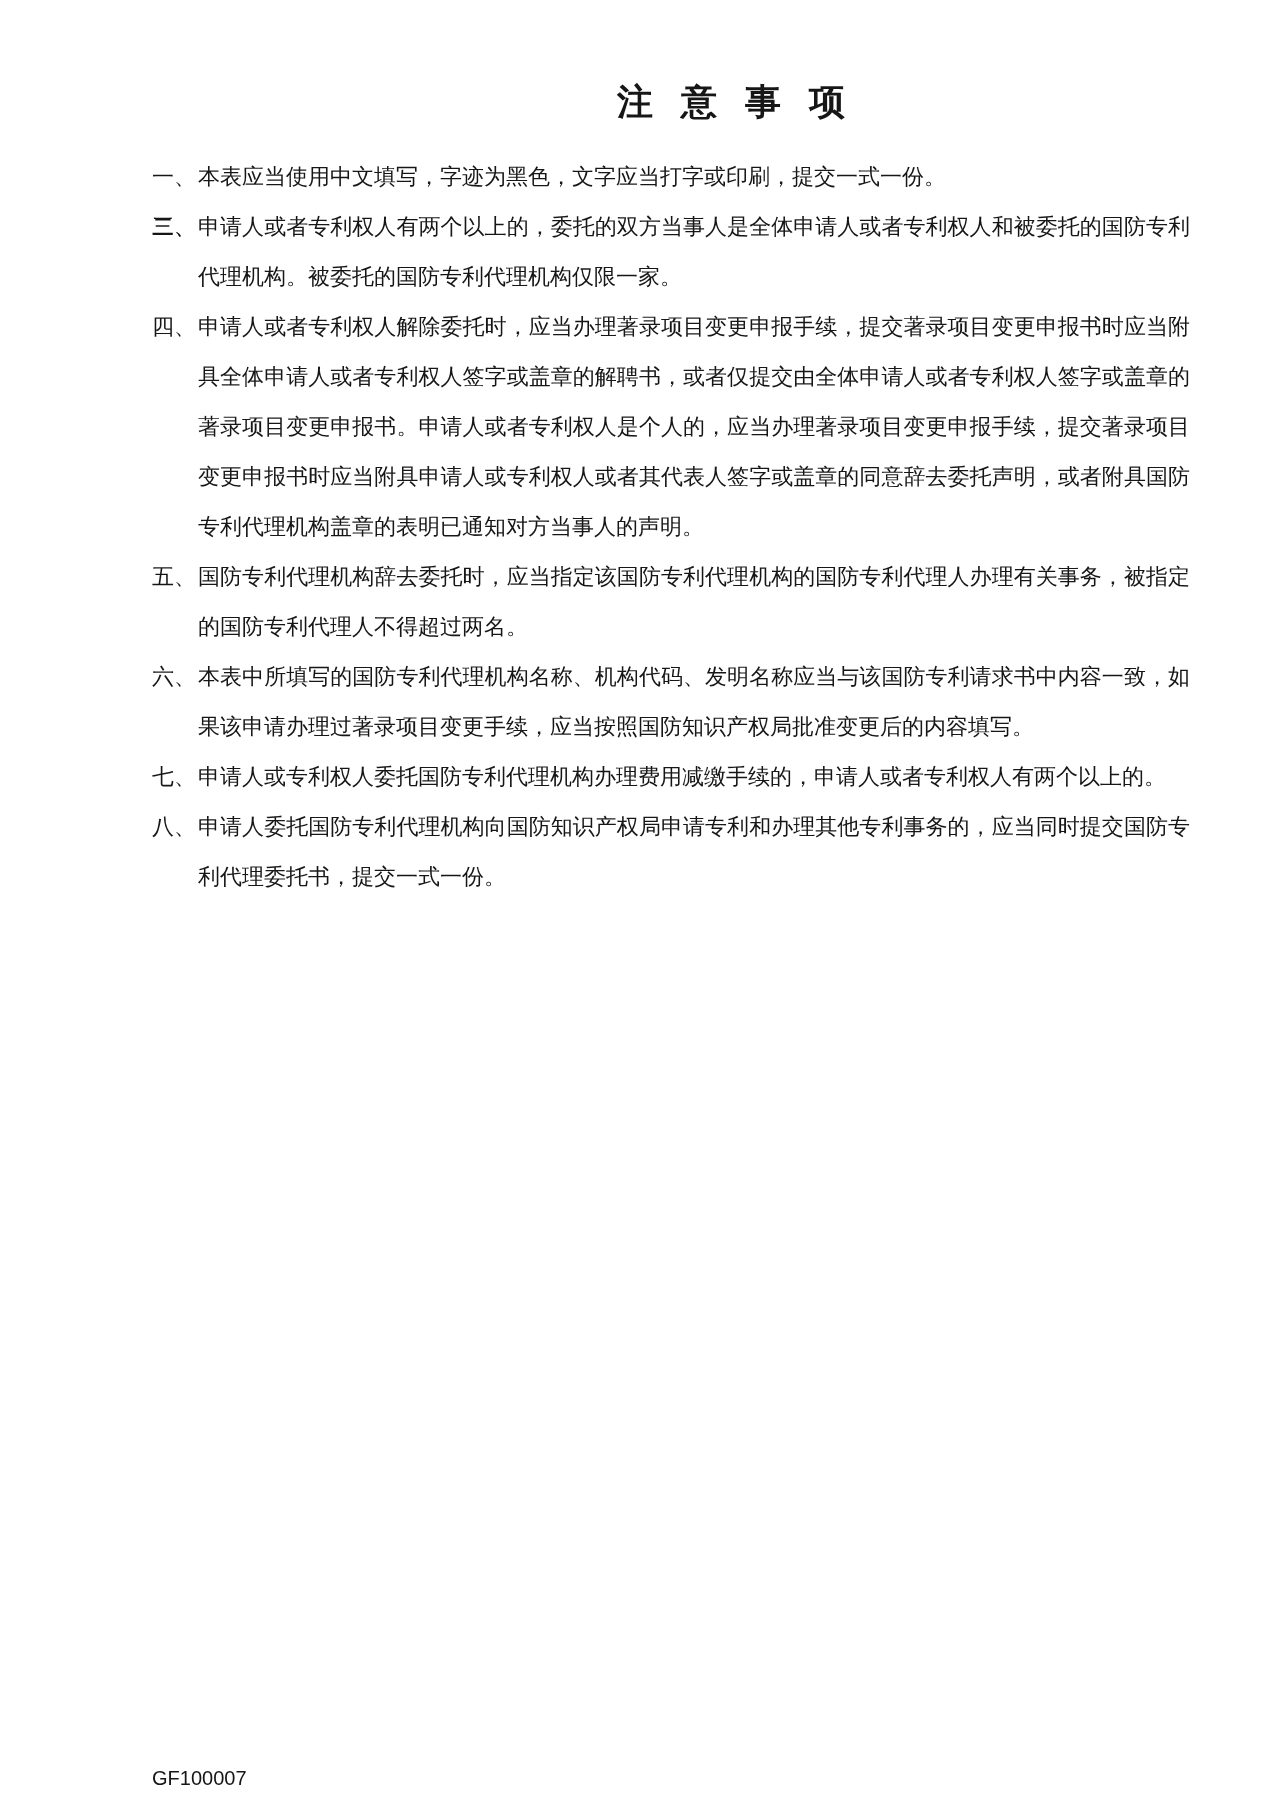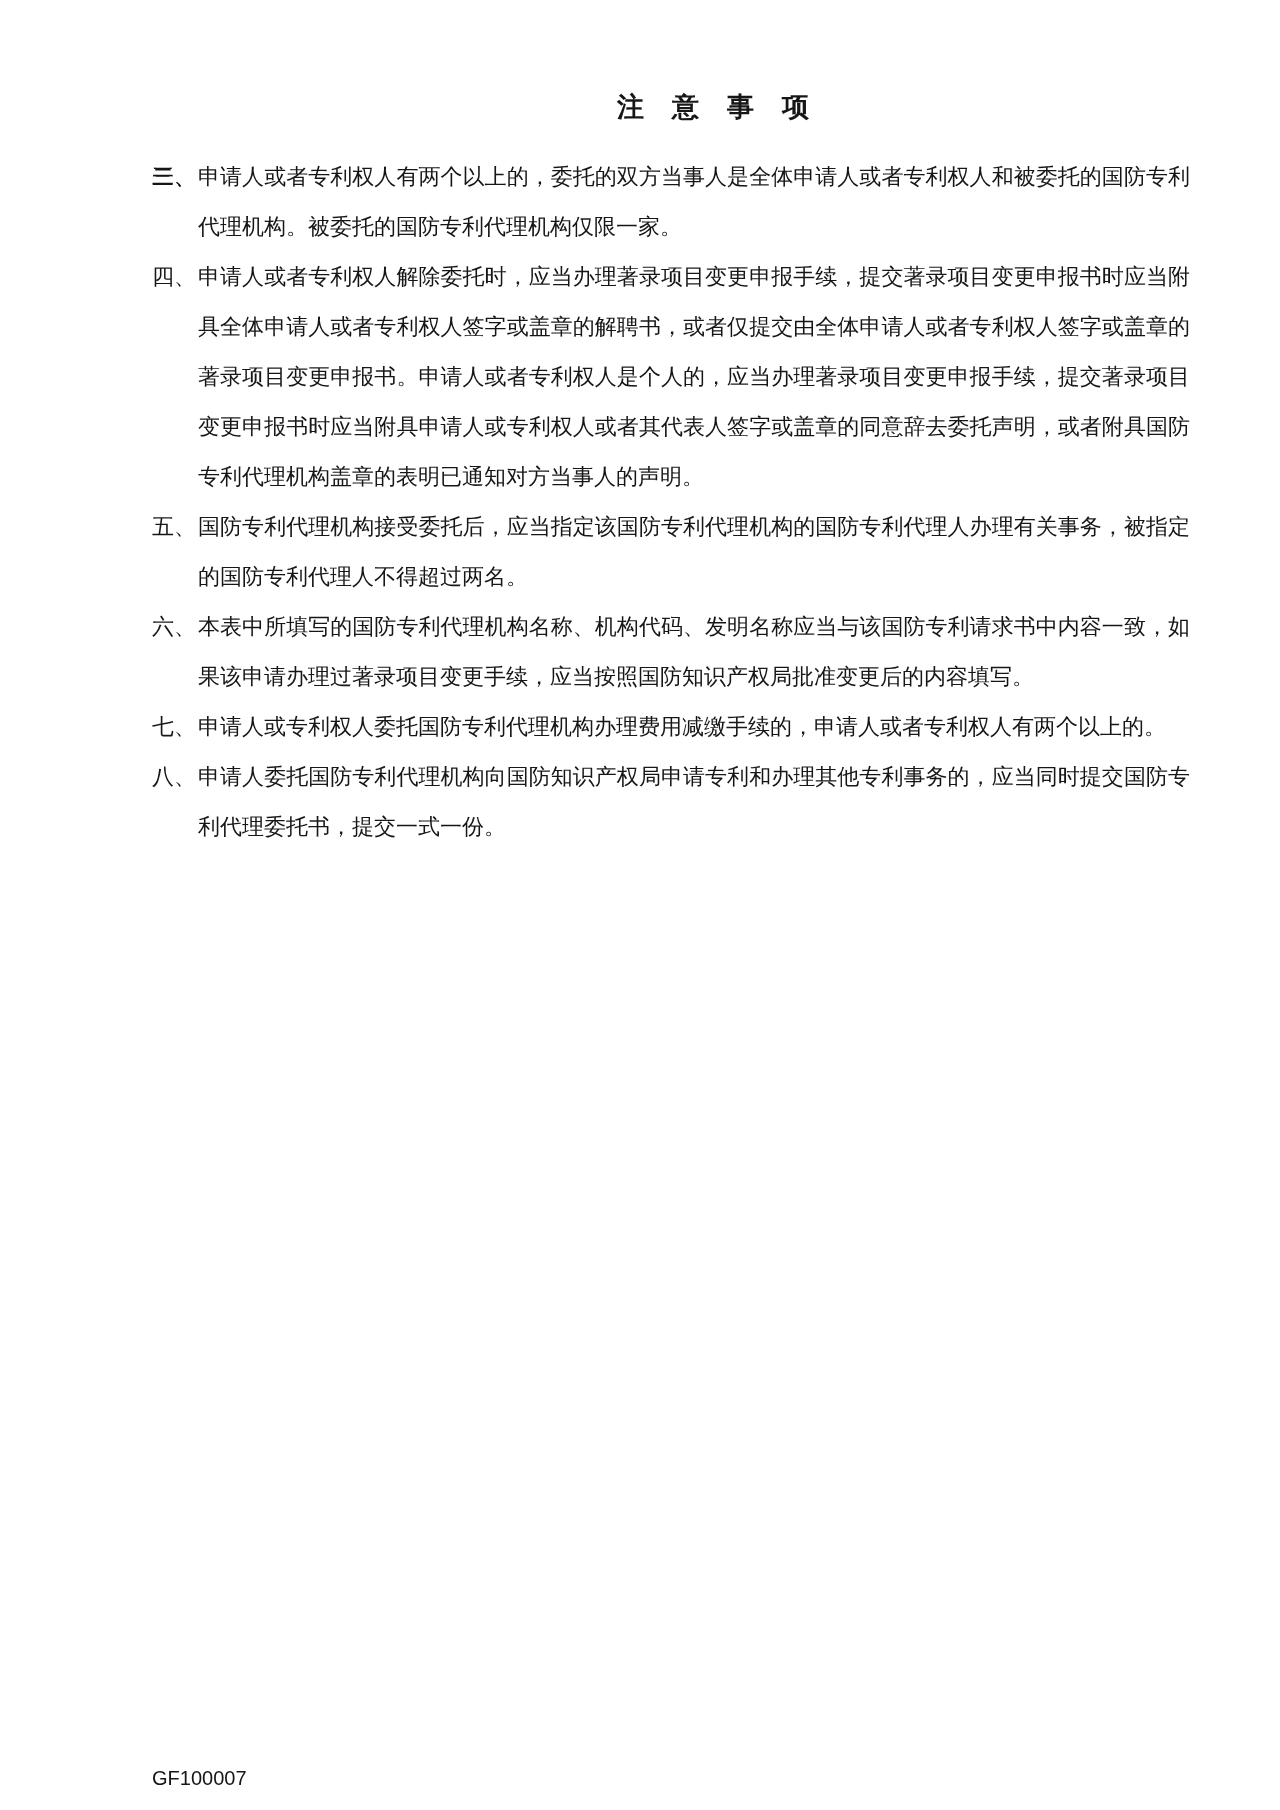--- a/index.html
+++ b/index.html
@@ -11,24 +11,24 @@
     overflow: hidden;
   }
   .page {
     position: absolute;
     inset: 0;
     background: #ffffff;
   }
   .page-title {
     position: absolute;
     left: 617px;
-    top: 89px;
+    top: 78px;
     font-family: "Liberation Sans", "DejaVu Sans", sans-serif;
     font-weight: bold;
-    font-size: 27px;
+    font-size: 36px;
     letter-spacing: 28px;
     color: #161616;
     white-space: nowrap;
   }
   .notes {
     position: absolute;
     left: 152px;
     top: 152px;
     width: 1038px;
     font-family: "Liberation Serif", "DejaVu Serif", serif;
@@ -63,37 +63,37 @@
 </head>
 <body>
 
 <div class="page">
 
   <div class="page-title">注意事项</div>
 
   <div class="notes">
 
     <div class="note-item">
-      <span class="note-num">一、</span>
+      <span class="note-num">一、</span><span>本表应当使用中文填写，字迹为黑色，文字应当打字或印刷，提交一式一份。</span>
     </div>
 
     <div class="note-item">
       <span class="note-num">二、</span>
     </div>
 
     <div class="note-item">
       <span class="note-num">三、</span><span>申请人或者专利权人有两个以上的，委托的双方当事人是全体申请人或者专利权人和被委托的国防专利代理机构。被委托的国防专利代理机构仅限一家。</span>
     </div>
 
     <div class="note-item">
       <span class="note-num">四、</span><span>申请人或者专利权人解除委托时，应当办理著录项目变更申报手续，提交著录项目变更申报书时应当附具全体申请人或者专利权人签字或盖章的解聘书，或者仅提交由全体申请人或者专利权人签字或盖章的著录项目变更申报书。申请人或者专利权人是个人的，应当办理著录项目变更申报手续，提交著录项目变更申报书时应当附具申请人或专利权人或者其代表人签字或盖章的同意辞去委托声明，或者附具国防专利代理机构盖章的表明已通知对方当事人的声明。</span>
     </div>
 
     <div class="note-item">
-      <span class="note-num">五、</span><span>国防专利代理机构接受委托后，应当指定该国防专利代理机构的国防专利代理人办理有关事务，被指定的国防专利代理人不得超过两名。</span>
+      <span class="note-num">五、</span><span>国防专利代理机构辞去委托时，应当指定该国防专利代理机构的国防专利代理人办理有关事务，被指定的国防专利代理人不得超过两名。</span>
     </div>
 
     <div class="note-item">
       <span class="note-num">六、</span><span>本表中所填写的国防专利代理机构名称、机构代码、发明名称应当与该国防专利请求书中内容一致，如果该申请办理过著录项目变更手续，应当按照国防知识产权局批准变更后的内容填写。</span>
     </div>
 
     <div class="note-item">
       <span class="note-num">七、</span><span>申请人或专利权人委托国防专利代理机构办理费用减缴手续的，申请人或者专利权人有两个以上的。</span>
     </div>
 

